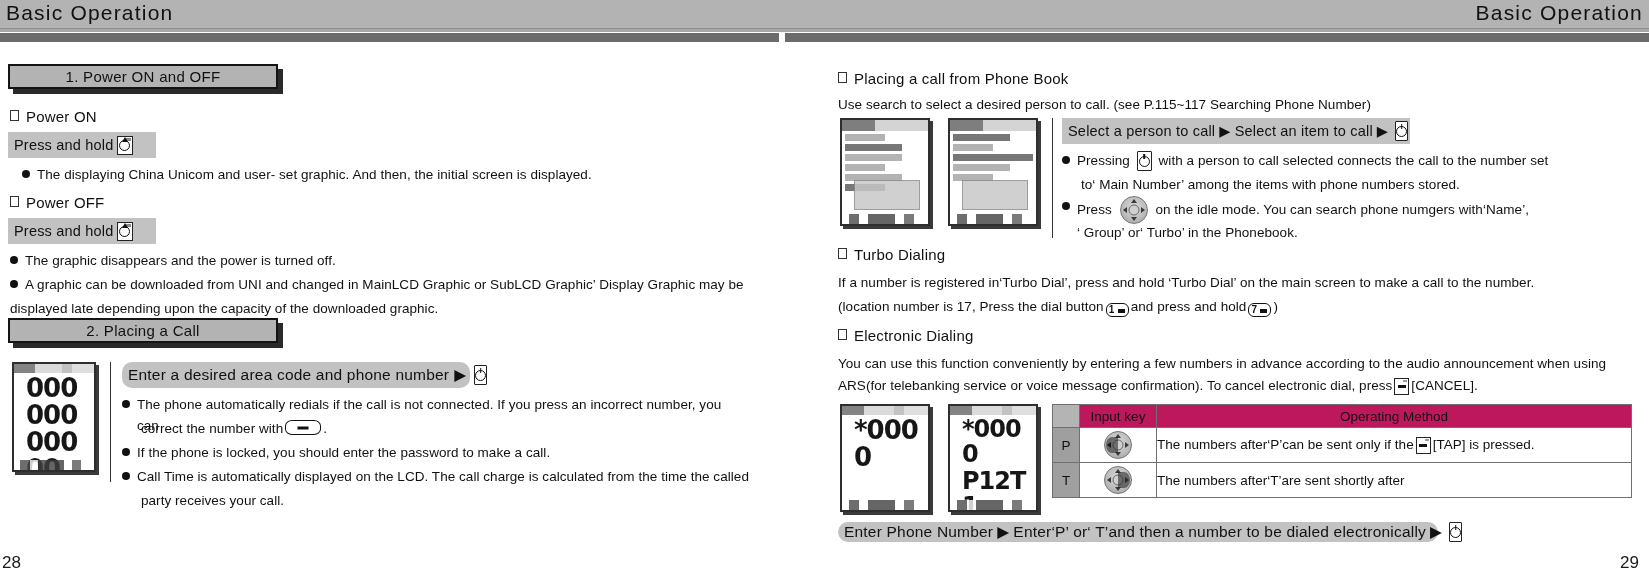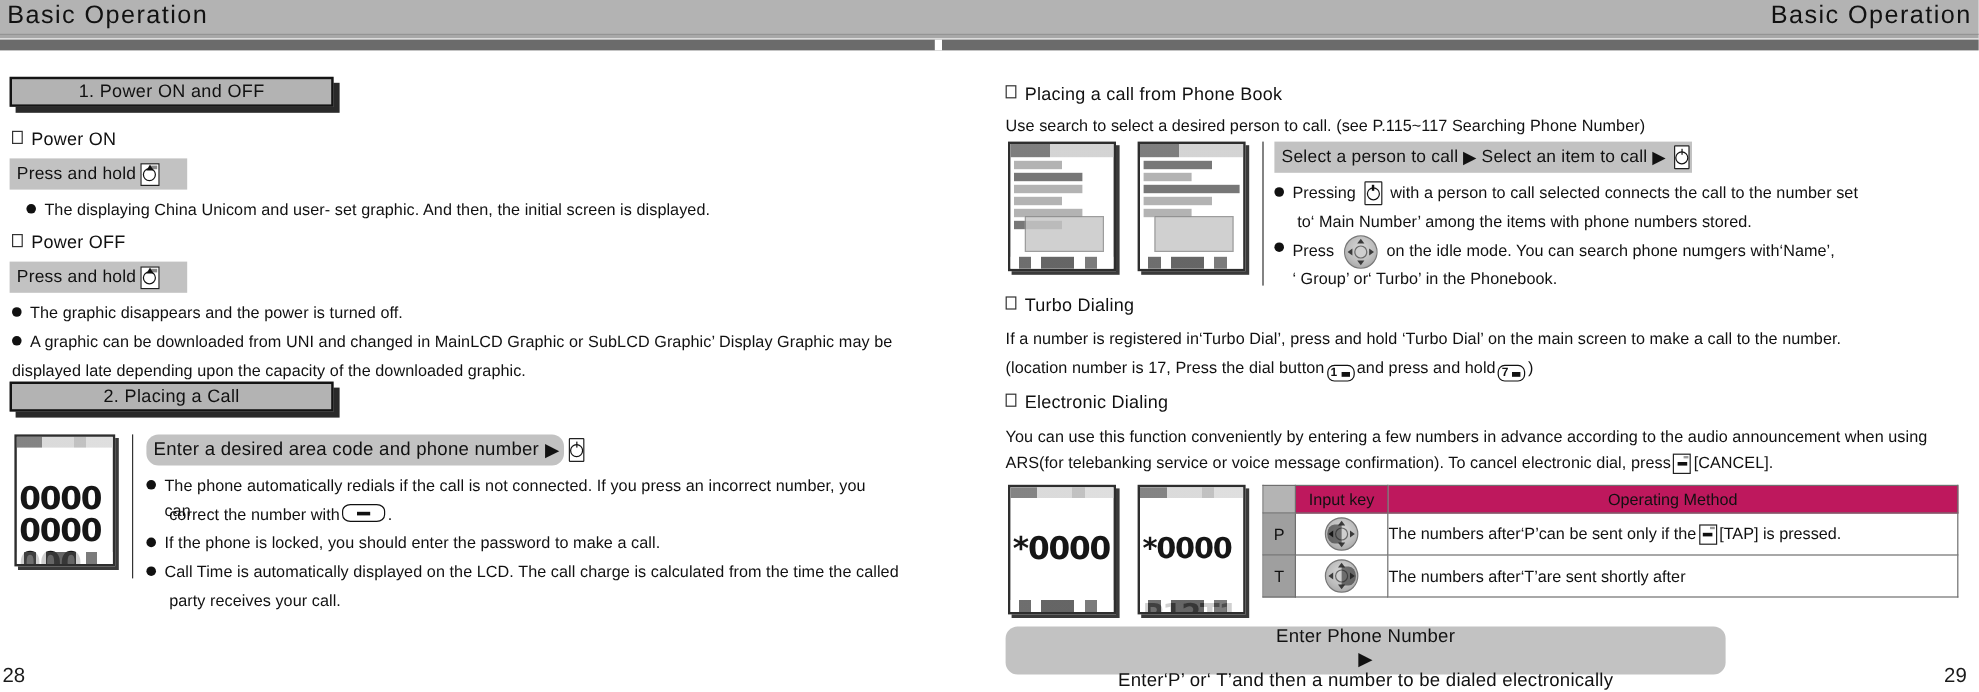--- a/index.html
+++ b/index.html
@@ -360,23 +360,22 @@
     background: linear-gradient(90deg,#ffffff 0%,#ffffff 8%,#4a4a4a 8%,#4a4a4a 20%,#ffffff 20%,#ffffff 30%,#3f3f3f 30%,#3f3f3f 62%,#ffffff 62%,#ffffff 72%,#5a5a5a 72%,#5a5a5a 84%,#ffffff 84%,#ffffff 100%);
     opacity: .8;
   }
   .lcd .digits {
     font-family: "DejaVu Sans", sans-serif;
     font-weight: bold;
     font-size: 26px;
     line-height: 27px;
     letter-spacing: -1px;
     color: #161616;
-    padding: 2px 1px 0 2px;
+    padding: 2px 1px 0 12px;
     word-break: break-all;
-    margin-top: 28px;
   }
   .lcd .digits.sm { font-size: 24px; line-height: 25px; }
   
   .pb-line {
     height: 7px;
     margin: 3px 3px;
     background: #9a9a9a;
     opacity: .75;
     filter: blur(.4px);
   }
@@ -656,21 +655,21 @@
       <tr>
         <td class="rowlab">T</td>
         <td class="keycell">
           <span class="navpad hl-right"><span class="tri up"></span><span class="tri dn"></span><span class="tri lf"></span><span class="tri rt"></span></span>
         </td>
         <td class="methodcell">The numbers after‘T’are sent shortly after</td>
       </tr>
     </tbody>
   </table>
 
-  <div class="action-strip big" style="left:14px; top:480px; width:600px; height:40px;flex-direction:column;">
+  <div class="action-strip big" style="left:14px; top:480px; width:600px; height:20px;">
     <span>Enter Phone Number</span>
     <span style="margin:0 4px;">▶</span>
     <span>Enter‘P’ or‘ T’and then a number to be dialed electronically</span>
     <span style="margin:0 4px;">▶</span>
     <span class="key key-send">
         <span class="dot"></span>
       </span>
   </div>
 
   <div class="page-number right">29</div>

